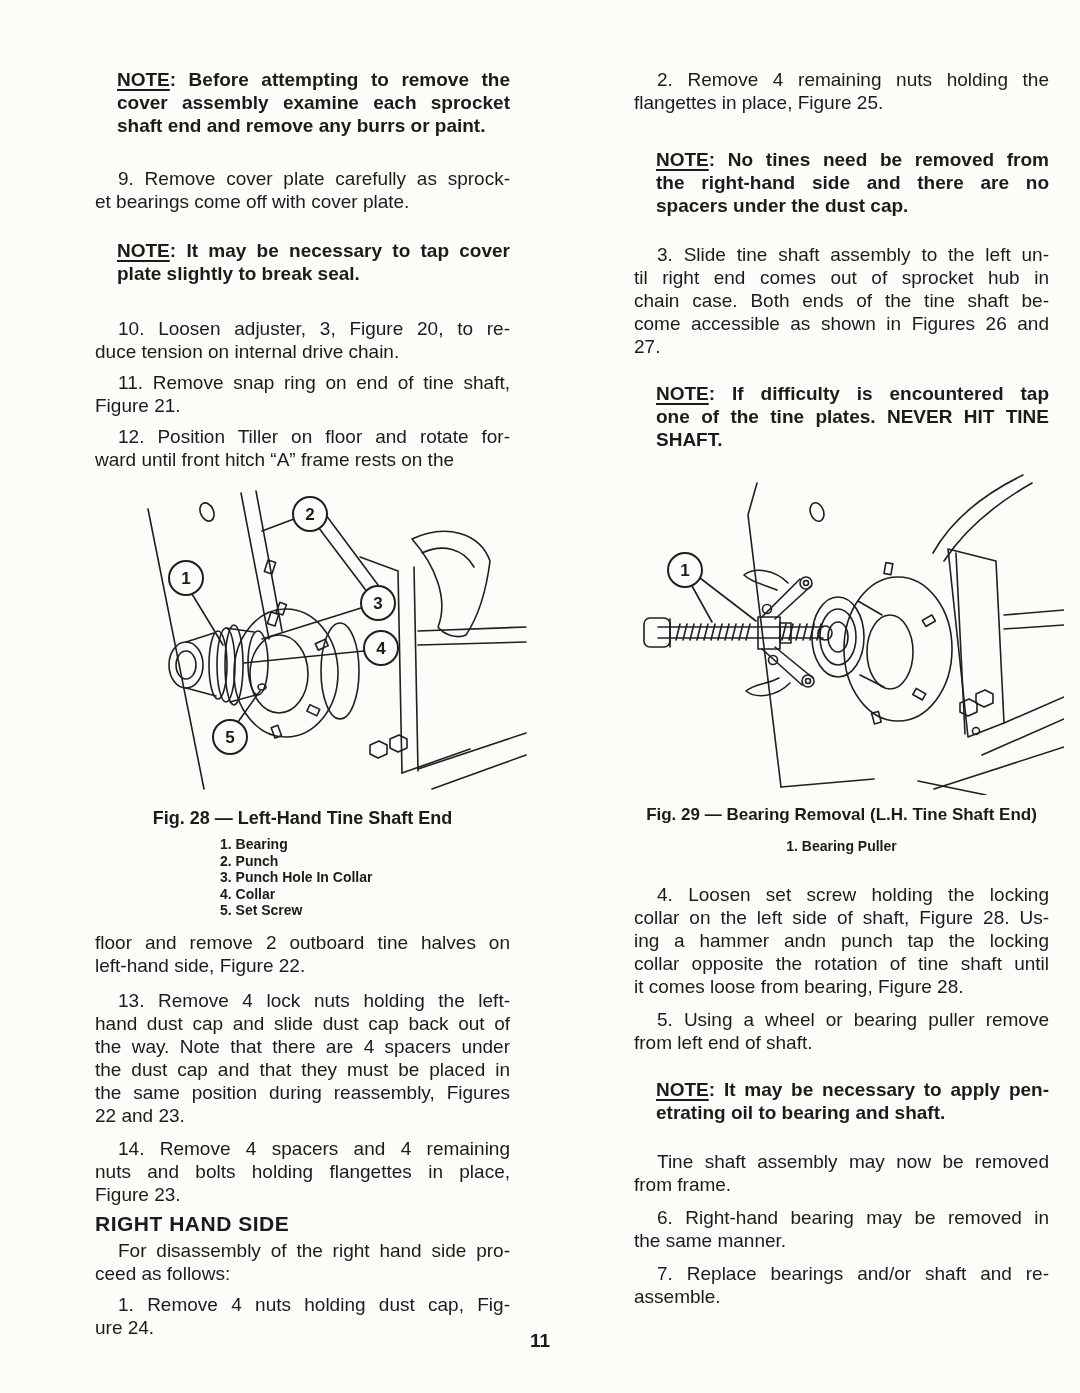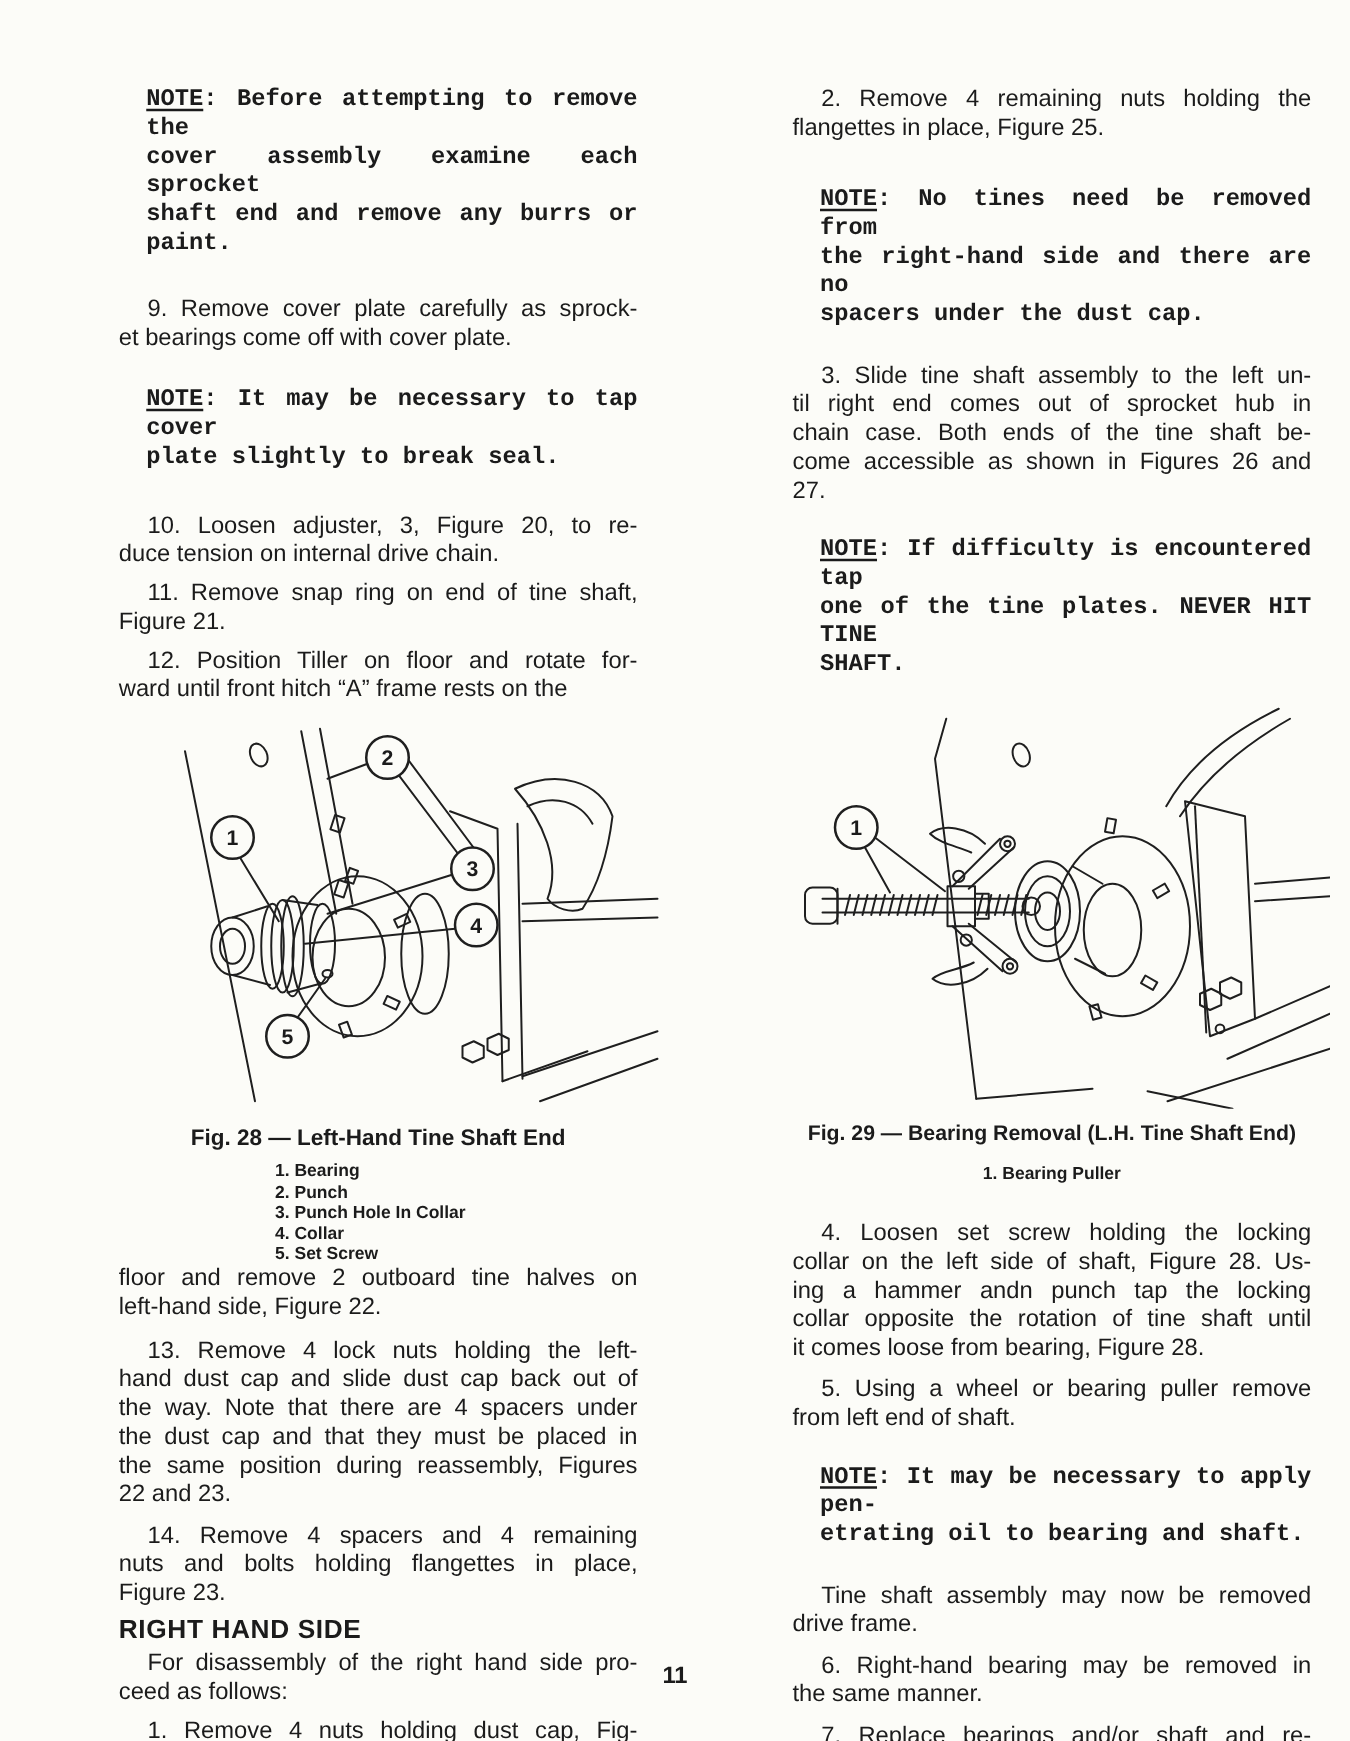--- a/index.html
+++ b/index.html
@@ -9,21 +9,21 @@
     font-family:"Liberation Sans", sans-serif;
   }
   .col { position:absolute; top:68px; width:415px; font-size:19px; line-height:23px; }
   .col-left  { left:95px; }
   .col-right { left:634px; }
 
   .ln { text-align:justify; text-align-last:justify; }
   .ln.last { text-align-last:left; }
   .para.indent .ln.first { text-indent:23px; }
 
-  .note { margin-left:22px; font-weight:700;font-family:Liberation Mono, monospace; }
+  .note { margin-left:22px; font-weight:700; }
   .note .jl { text-align:justify; text-align-last:justify; }
   .nlabel { text-decoration:underline; text-decoration-thickness:2px; text-underline-offset:3px; }
 
   .figure { display:block; }
   .figcaption { font-weight:700; text-align:center; white-space:nowrap; }
   .cap-28 { font-size:18px; }
   .cap-29 { font-size:17px; }
   .parts { font-weight:700; font-size:14px; line-height:16.5px; }
   .parts .ln { text-align:left !important; text-align-last:left !important; }
   .parts-left { margin-left:125px; }
@@ -136,21 +136,21 @@
 
     <div class="figcaption cap-28" style="margin-top:6px">Fig. 28 — Left-Hand Tine Shaft End</div>
     <div class="parts parts-left" style="margin-top:6px">
         <div class="ln first">1.  Bearing</div>
         <div class="ln">2.  Punch</div>
         <div class="ln">3.  Punch Hole In Collar</div>
         <div class="ln">4.  Collar</div>
         <div class="ln last">5.  Set Screw</div>
       </div>
 
-    <div class="para noindent" style="">
+    <div class="para noindent" style="margin-top:12px">
         <div class="ln first">floor and remove 2 outboard tine halves on</div>
         <div class="ln last">left-hand side, Figure 22.</div>
       </div>
     <div class="para indent" style="margin-top:12px">
         <div class="ln first">13.  Remove 4 lock nuts holding the left-</div>
         <div class="ln">hand dust cap and slide dust cap back out of</div>
         <div class="ln">the way. Note that there are 4 spacers under</div>
         <div class="ln">the dust cap and that they must be placed in</div>
         <div class="ln">the same position during reassembly, Figures</div>
         <div class="ln last">22 and 23.</div>
@@ -279,21 +279,21 @@
 
     <div class="note" style="margin-top:24px">
       <div class="jl"><span class="nlabel">NOTE</span><span>: It may be necessary to apply pen-</span></div>
       <div>
           <div class="ln first last">etrating oil to bearing and shaft.</div>
         </div>
     </div>
 
     <div class="para indent" style="margin-top:26px">
         <div class="ln first">Tine shaft assembly may now be removed</div>
-        <div class="ln last">drive frame.</div>
+        <div class="ln last">from frame.</div>
       </div>
     <div class="para indent" style="margin-top:10px">
         <div class="ln first">6.  Right-hand bearing may be removed in</div>
         <div class="ln last">the same manner.</div>
       </div>
     <div class="para indent" style="margin-top:10px">
         <div class="ln first">7.  Replace bearings and/or shaft and re-</div>
         <div class="ln last">assemble.</div>
       </div>
   </div>

